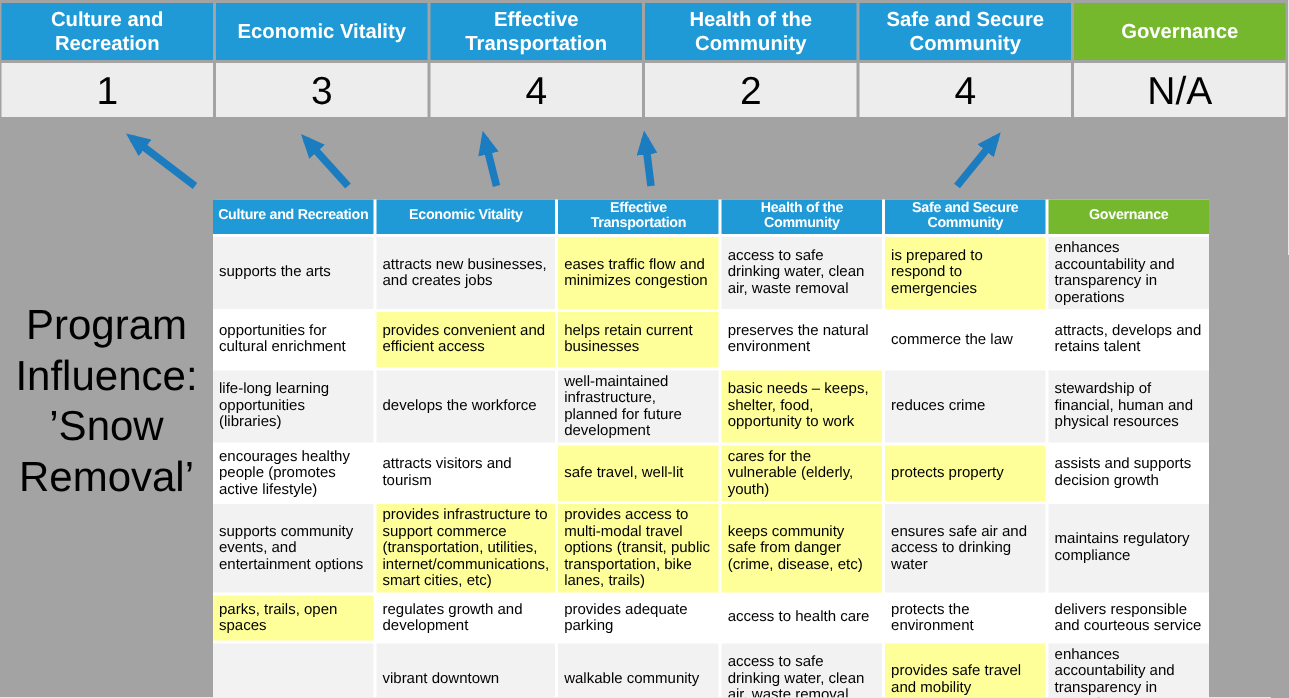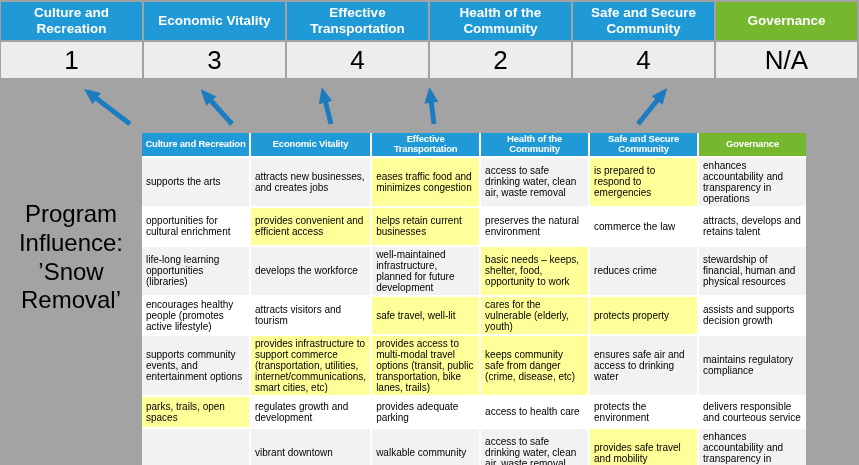--- a/index.html
+++ b/index.html
@@ -13,21 +13,21 @@
                 text-align:center;color:#fff;font-weight:bold;font-size:13.5px;line-height:1.2;
                 padding:0 6px;}
   .summary .score{height:36px;background:#EDEDED;display:flex;align-items:center;
                   justify-content:center;font-size:26px;}
 
   
   .arrows{position:absolute;left:0;top:0;width:859px;height:465px;pointer-events:none;}
 
   
   .title{position:absolute;left:0;top:200px;width:142px;text-align:center;
-         font-size:24px;line-height:1.2;}
+         font-size:28px;line-height:1.2;}
 
   
   .matrix{position:absolute;left:142px;top:133px;width:664px;display:grid;
           grid-template-columns:repeat(6,1fr);gap:2px;background:#fff;
           grid-template-rows:minmax(22px,auto) minmax(33px,auto) minmax(37px,auto)
             minmax(33px,auto) minmax(28px,auto) minmax(52px,auto) minmax(30px,auto)
             minmax(36px,auto) minmax(32px,auto);}
   .matrix .h{color:#fff;font-weight:bold;font-size:9.5px;letter-spacing:-0.2px;
              display:flex;align-items:center;justify-content:center;text-align:center;
              line-height:1.1;padding:1px 2px;}
@@ -74,21 +74,21 @@
 
   <div class="matrix" id="matrix">
       <div class="h" style="background: rgb(31, 154, 215);">Culture and Recreation</div>
       <div class="h" style="background: rgb(31, 154, 215);">Economic Vitality</div>
       <div class="h" style="background: rgb(31, 154, 215);">Effective Transportation</div>
       <div class="h" style="background: rgb(31, 154, 215);">Health of the Community</div>
       <div class="h" style="background: rgb(31, 154, 215);">Safe and Secure Community</div>
       <div class="h" style="background: rgb(117, 183, 45);">Governance</div>
       <div class="c band">supports the arts</div>
       <div class="c band">attracts new businesses, and creates jobs</div>
-      <div class="c hl">eases traffic food and minimizes congestion</div>
+      <div class="c hl">eases traffic flow and minimizes congestion</div>
       <div class="c band">access to safe drinking water, clean air, waste removal</div>
       <div class="c hl">is prepared to respond to emergencies</div>
       <div class="c band">enhances accountability and transparency in operations</div>
       <div class="c plain">opportunities for cultural enrichment</div>
       <div class="c hl">provides convenient and efficient access</div>
       <div class="c hl">helps retain current businesses</div>
       <div class="c plain">preserves the natural environment</div>
       <div class="c plain">commerce the law</div>
       <div class="c plain">attracts, develops and retains talent</div>
       <div class="c band">life-long learning opportunities (libraries)</div>

